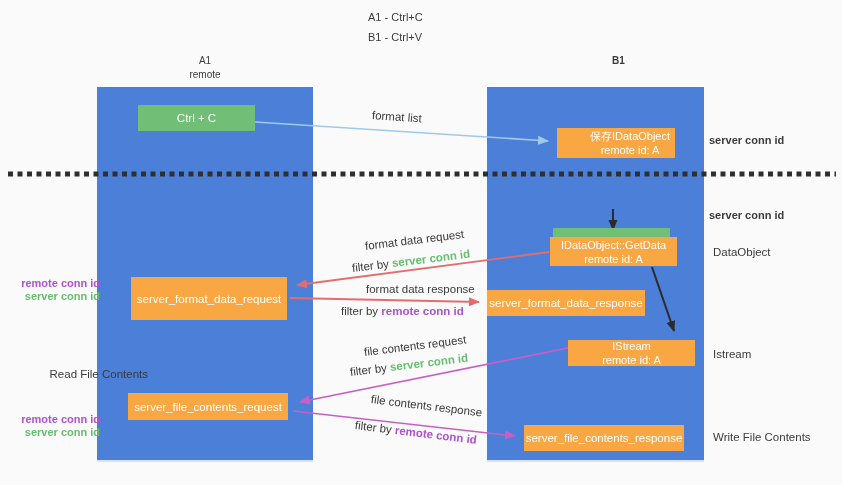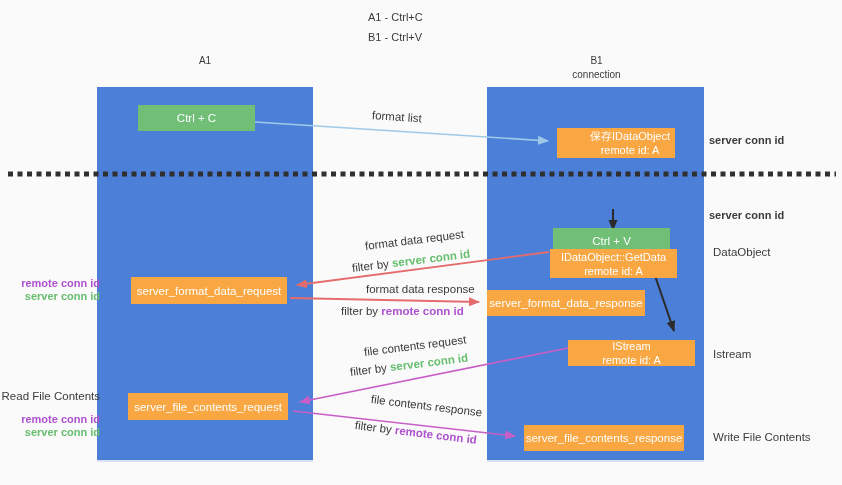--- a/index.html
+++ b/index.html
@@ -7,33 +7,33 @@
     position:relative;width:842px;height:485px;background:#FAFAFA;overflow:hidden;
     font-family:"Liberation Sans","DejaVu Sans",sans-serif;color:#3B3B3B;
   }
   .abs{position:absolute;}
   .title{left:368px;top:7px;font-size:11px;line-height:20px;color:#3B3B3B;}
   .lane-header{top:54px;text-align:center;font-size:10px;line-height:14px;color:#3B3B3B;}
   .lane{top:87px;height:373px;background:#4C80D8;border-bottom:2px solid #D9E1F2;}
   .lane-left{left:97px;width:216px;}
   .lane-right{left:487px;width:217px;}
   .hdr-left{left:97px;width:216px;}
-  .hdr-right{left:488px;width:217px;}
+  .hdr-right{left:510px;width:217px;font-weight:bold;}
   .node{
     display:flex;align-items:center;justify-content:center;text-align:center;
     color:#FFFFFF;font-size:11.5px;line-height:14px;box-sizing:border-box;
   }
   .node.green{background:#71BE77;text-align:right;}
   .node.orange{background:#F9A743;}
   .n-ctrlc{left:138px;top:105px;width:117px;height:26px;}
   .n-save{left:557px;top:128px;width:118px;height:30px;font-size:11px;padding-left:28px;}
   .n-ctrlv{left:553px;top:182px;width:117px;height:25px;margin-top:46px;}
-  .n-getdata{left:550px;top:237px;width:127px;height:29px;font-size:11px;margin-top:12px;}
+  .n-getdata{left:550px;top:237px;width:127px;height:29px;font-size:11px;}
   .n-istream{left:568px;top:340px;width:127px;height:26px;font-size:11px;}
-  .n-freq{left:131px;top:277px;width:156px;height:27px;}
+  .n-freq{left:131px;top:277px;width:156px;height:43px;}
   .n-fresp{left:487px;top:290px;width:158px;height:26px;}
   .n-fcreq{left:128px;top:393px;width:160px;height:27px;}
   .n-fcresp{left:524px;top:425px;width:160px;height:26px;}
   .edge-label{font-size:11.5px;white-space:nowrap;color:#3B3B3B;}
   .tilt-up{transform:rotate(-7deg);transform-origin:left center;}
   .tilt-dn{transform:rotate(7deg);transform-origin:left center;}
   .tilt-sm{transform:rotate(4deg);transform-origin:left center;}
   .green-id{color:#66BE6E;font-weight:bold;}
   .purple-id{color:#AE52CE;font-weight:bold;}
   .side-right{font-size:11.5px;white-space:nowrap;color:#3B3B3B;}
@@ -46,24 +46,24 @@
 
 <div class="canvas">
 
   <div class="abs title">
     <div>A1 - Ctrl+C</div>
     <div>B1 - Ctrl+V</div>
   </div>
 
   <div class="abs lane-header hdr-left">
     <div>A1</div>
+    <div>remote</div>
   </div>
   <div class="abs lane-header hdr-right">
     <div>B1</div>
-    <div>connection</div>
   </div>
 
   <div class="abs lane lane-left"></div>
   <div class="abs lane lane-right"></div>
 
   <svg class="overlay" width="842" height="485" viewBox="0 0 842 485">
     <defs>
       <marker id="ah-blue" markerWidth="12" markerHeight="10" refX="10" refY="5" orient="auto" markerUnits="userSpaceOnUse">
         <path d="M0,0.5 L11,5 L0,9.5 Z" fill="#9FC9E8"></path>
       </marker>
@@ -166,19 +166,19 @@
   <div class="abs side-right green-id" style="left:709px;top:134px;font-size:11px;">server conn id</div>
   <div class="abs side-right green-id" style="left:709px;top:209px;font-size:11px;">server conn id</div>
   <div class="abs side-right" style="left:713px;top:246px;">DataObject</div>
   <div class="abs side-right" style="left:713px;top:348px;">Istream</div>
   <div class="abs side-right" style="left:713px;top:431px;">Write File Contents</div>
 
   <div class="abs side-left conn-pair" style="top:277px;">
     <div class="purple-id">remote conn id</div>
     <div class="green-id">server conn id</div>
   </div>
-  <div class="abs side-left" style="top:390px;font-size:11.5px;">Read File Contents</div>
+  <div class="abs side-left" style="top:368px;font-size:11.5px;padding-left:48px;">Read File Contents</div>
   <div class="abs side-left conn-pair" style="top:413px;">
     <div class="purple-id">remote conn id</div>
     <div class="green-id">server conn id</div>
   </div>
 
 </div>
 
 </body></html>

